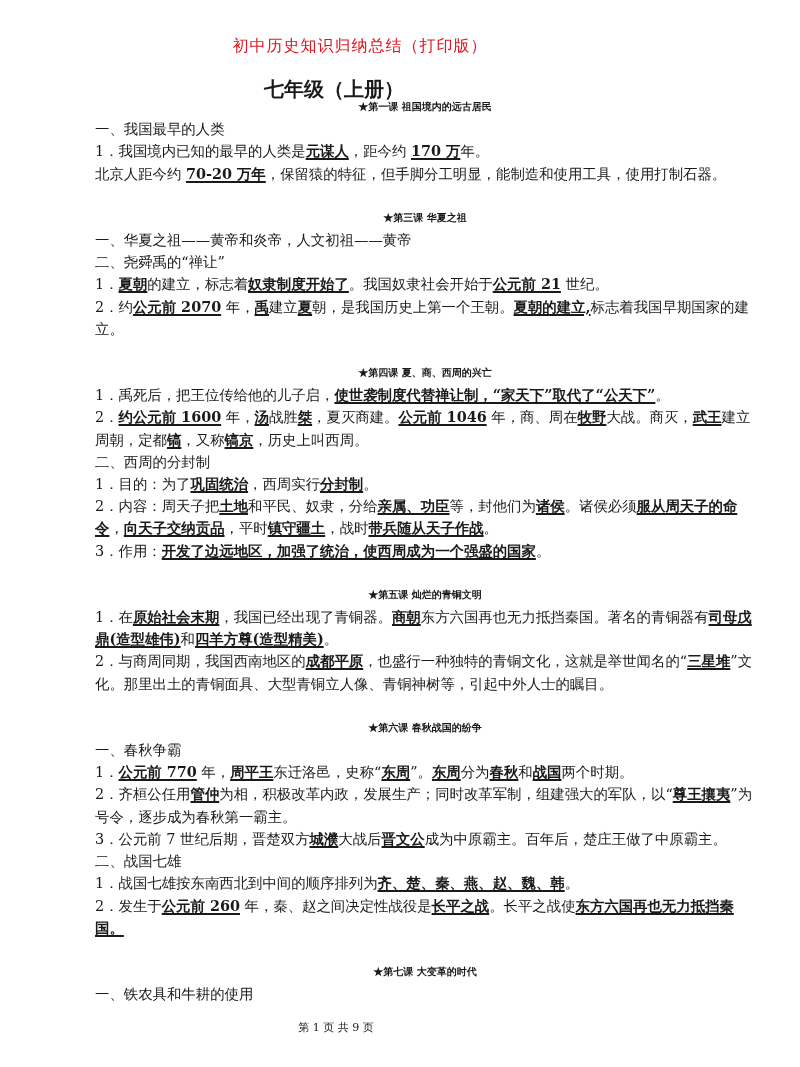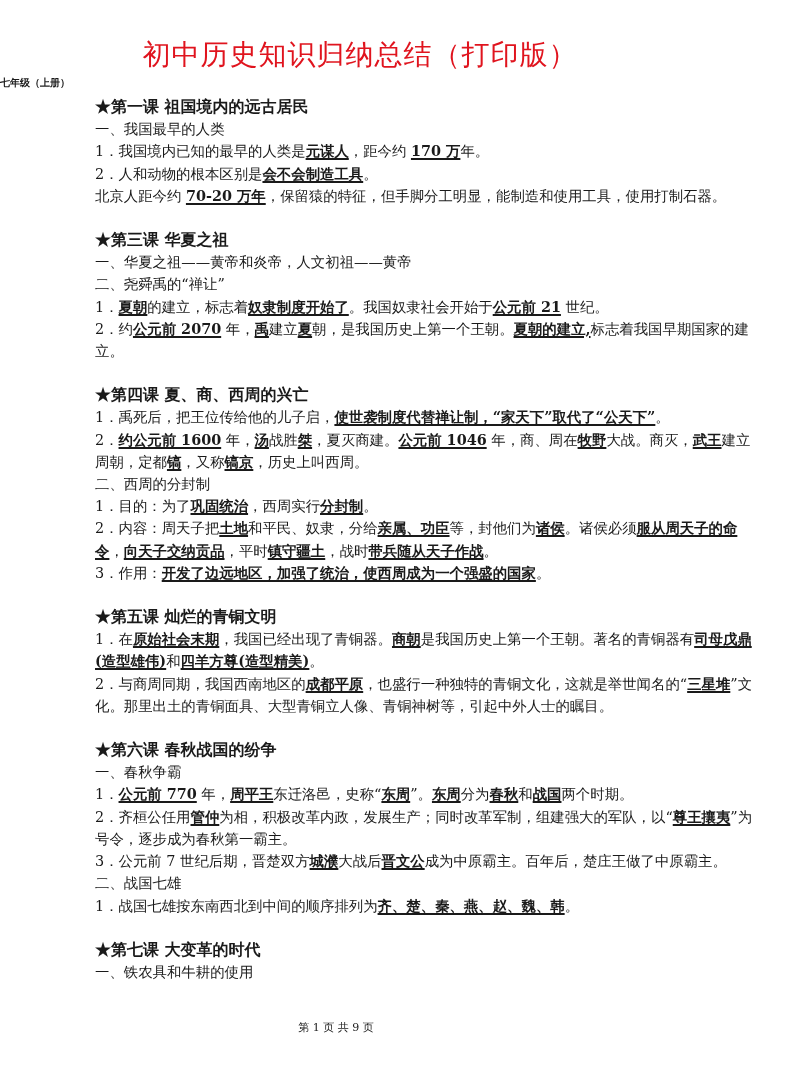--- a/index.html
+++ b/index.html
@@ -1,42 +1,41 @@
 <!DOCTYPE html>
 <html><head>
 <meta charset="utf-8">
 <style>
   html, body { margin: 0; padding: 0; background: #ffffff; }
   body { width: 800px; height: 1067px; position: relative; overflow: hidden;
          font-family: "DejaVu Serif", "Liberation Serif", serif; color: #1a1a1a; }
   .page { position: absolute; left: 0; top: 0; width: 800px; height: 1067px; }
   .title { position: absolute; top: 36px; left: 0; width: 720px; text-align: center;
            font-family: "DejaVu Sans", "Liberation Sans", sans-serif;
-           font-size: 28px; color: #e0141e; letter-spacing: 1px; }
-  .subtitle { position: absolute; top: 76px; left: 0; width: 668px; text-align: left;
-              font-size: 10px; font-weight: bold; }
+           font-size: 16px; color: #e0141e; letter-spacing: 1px; }
+  .subtitle { position: absolute; top: 76px; left: 0; width: 668px; text-align: center;
+              font-size: 20px; font-weight: bold; }
   .content { position: absolute; top: 96px; left: 95px; width: 660px; }
   .line { font-size: 14.4px; line-height: 22.2px; white-space: normal; word-break: break-all; }
-  .heading { font-weight: bold; font-size: 16px; }
+  .heading { font-weight: bold; font-size: 10px; text-align: center; }
   .gap { height: 22px; }
   .em { font-weight: bold; text-decoration: underline; text-underline-offset: 2px; text-decoration-thickness: 1.5px; }
   .footer { position: absolute; top: 1020px; left: 0; width: 672px; text-align: center; font-size: 11px; }
 </style>
 </head>
 <body>
 
 <div class="page">
   <div class="title">初中历史知识归纳总结（打印版）</div>
   <div class="subtitle">七年级（上册）</div>
   <div class="content" id="content">
       <div>
         <div class="line heading">★第一课  祖国境内的远古居民</div>
         <div class="line"><span>一、我国最早的人类</span></div>
         <div class="line"><span>1．我国境内已知的最早的人类是</span><span class="em">元谋人</span><span>，距今约 </span><span class="em">170 万</span><span>年。</span></div>
-        <div class="line"><span>2．人和动物的根本区别是</span><span class="em">会不会制造工具</span><span>。</span></div>
         <div class="line"><span>北京人距今约 </span><span class="em">70-20 万年</span><span>，保留猿的特征，但手脚分工明显，能制造和使用工具，使用打制石器。</span></div>
       </div>
       <div class="gap"></div>
       <div>
         <div class="line heading">★第三课    华夏之祖</div>
         <div class="line"><span>一、华夏之祖——黄帝和炎帝，人文初祖——黄帝</span></div>
         <div class="line"><span>二、尧舜禹的“禅让”</span></div>
         <div class="line"><span>1．</span><span class="em">夏朝</span><span>的建立，标志着</span><span class="em">奴隶制度开始了</span><span>。我国奴隶社会开始于</span><span class="em">公元前 21</span><span> 世纪。</span></div>
         <div class="line"><span>2．约</span><span class="em">公元前 2070</span><span> 年，</span><span class="em">禹</span><span>建立</span><span class="em">夏</span><span>朝，是我国历史上第一个王朝。</span><span class="em">夏朝的建立,</span><span>标志着我国早期国家的建立。</span></div>
       </div>
@@ -46,32 +45,33 @@
         <div class="line"><span>1．禹死后，把王位传给他的儿子启，</span><span class="em">使世袭制度代替禅让制，“家天下”取代了“公天下”</span><span>。</span></div>
         <div class="line"><span>2．</span><span class="em">约公元前 1600</span><span> 年，</span><span class="em">汤</span><span>战胜</span><span class="em">桀</span><span>，夏灭商建。</span><span class="em">公元前 1046</span><span> 年，商、周在</span><span class="em">牧野</span><span>大战。商灭，</span><span class="em">武王</span><span>建立周朝，定都</span><span class="em">镐</span><span>，又称</span><span class="em">镐京</span><span>，历史上叫西周。</span></div>
         <div class="line"><span>二、西周的分封制</span></div>
         <div class="line"><span>1．目的：为了</span><span class="em">巩固统治</span><span>，西周实行</span><span class="em">分封制</span><span>。</span></div>
         <div class="line"><span>2．内容：周天子把</span><span class="em">土地</span><span>和平民、奴隶，分给</span><span class="em">亲属、功臣</span><span>等，封他们为</span><span class="em">诸侯</span><span>。诸侯必须</span><span class="em">服从周天子的命令</span><span>，</span><span class="em">向天子交纳贡品</span><span>，平时</span><span class="em">镇守疆土</span><span>，战时</span><span class="em">带兵随从天子作战</span><span>。</span></div>
         <div class="line"><span>3．作用：</span><span class="em">开发了边远地区，加强了统治，使西周成为一个强盛的国家</span><span>。</span></div>
       </div>
       <div class="gap"></div>
       <div>
         <div class="line heading">★第五课   灿烂的青铜文明</div>
-        <div class="line"><span>1．在</span><span class="em">原始社会末期</span><span>，我国已经出现了青铜器。</span><span class="em">商朝</span><span>是我国历史上第一个王朝。著名的青铜器有</span><span class="em">司母戊鼎(造型雄伟)</span><span>和</span><span class="em">四羊方尊(造型精美)</span><span>。</span></div>
+        <div class="line"><span>1．在</span><span class="em">原始社会末期</span><span>，我国已经出现了青铜器。</span><span class="em">商朝</span><span>东方六国再也无力抵挡秦国。著名的青铜器有</span><span class="em">司母戊鼎(造型雄伟)</span><span>和</span><span class="em">四羊方尊(造型精美)</span><span>。</span></div>
         <div class="line"><span>2．与商周同期，我国西南地区的</span><span class="em">成都平原</span><span>，也盛行一种独特的青铜文化，这就是举世闻名的“</span><span class="em">三星堆</span><span>”文化。那里出土的青铜面具、大型青铜立人像、青铜神树等，引起中外人士的瞩目。</span></div>
       </div>
       <div class="gap"></div>
       <div>
         <div class="line heading">★第六课    春秋战国的纷争</div>
         <div class="line"><span>一、春秋争霸</span></div>
         <div class="line"><span>1．</span><span class="em">公元前 770</span><span> 年，</span><span class="em">周平王</span><span>东迁洛邑，史称“</span><span class="em">东周</span><span>”。</span><span class="em">东周</span><span>分为</span><span class="em">春秋</span><span>和</span><span class="em">战国</span><span>两个时期。</span></div>
         <div class="line"><span>2．齐桓公任用</span><span class="em">管仲</span><span>为相，积极改革内政，发展生产；同时改革军制，组建强大的军队，以“</span><span class="em">尊王攘夷</span><span>”为号令，逐步成为春秋第一霸主。</span></div>
         <div class="line"><span>3．公元前 7 世纪后期，晋楚双方</span><span class="em">城濮</span><span>大战后</span><span class="em">晋文公</span><span>成为中原霸主。百年后，楚庄王做了中原霸主。</span></div>
         <div class="line"><span>二、战国七雄</span></div>
         <div class="line"><span>1．战国七雄按东南西北到中间的顺序排列为</span><span class="em">齐、楚、秦、燕、赵、魏、韩</span><span>。</span></div>
+        <div class="line"><span>2．发生于</span><span class="em">公元前 260</span><span> 年，秦、赵之间决定性战役是</span><span class="em">长平之战</span><span>。长平之战使</span><span class="em">东方六国再也无力抵挡秦国。</span></div>
       </div>
       <div class="gap"></div>
       <div>
         <div class="line heading">★第七课    大变革的时代</div>
         <div class="line"><span>一、铁农具和牛耕的使用</span></div>
       </div>
     </div>
   <div class="footer">第 1 页 共 9 页</div>
 </div>
 

